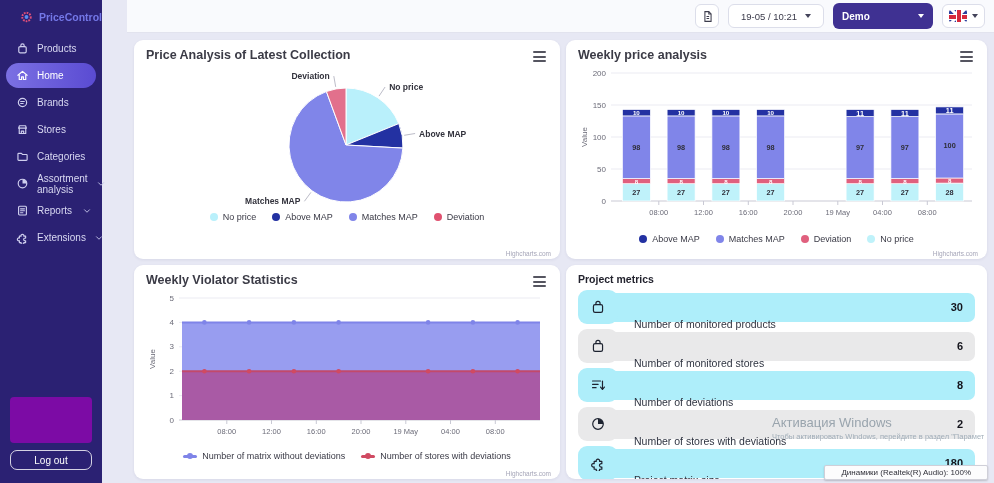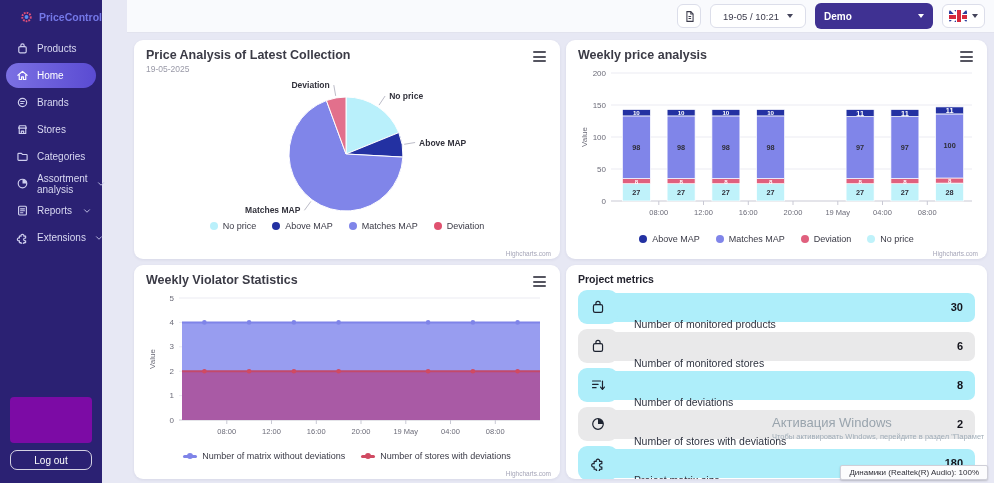--- a/index.html
+++ b/index.html
@@ -18,21 +18,21 @@
   .nav-item .chev { margin-left:auto; width:10px; height:10px; color:#b9b9e0; display:flex; }
   .side-spacer { flex:1; }
   .banner { margin:0 10px 7px; height:46px; background:#7c0ba5; border-radius:4px; }
   .logout { margin:0 10px 13px; height:20px; border:1px solid rgba(255,255,255,.8); border-radius:7px; color:#fff; font-size:10px; display:flex; align-items:center; justify-content:center; cursor:pointer; background:transparent; }
 
   
   .topbar { position:absolute; left:127px; right:0; top:0; height:33px; background:#f9fafd; border-bottom:1px solid #e2e3ee; display:flex; align-items:center; justify-content:flex-end; gap:9px; padding:0 9px; z-index:5; }
   .tb-box { background:#fff; border:1px solid #dcdeea; border-radius:6px; display:flex; align-items:center; justify-content:center; cursor:pointer; }
   .tb-doc { width:24px; height:24px; color:#3c3c4c; }
   .tb-date { height:24px; padding:0 12px; gap:8px; font-size:9.5px; color:#3a3a4a; }
-  .tb-demo { height:25px; width:118px; background:#3f3192; border-radius:6px; color:#fff; font-size:10px; font-weight:bold; display:flex; align-items:center; padding:13px 9px; cursor:pointer; }
+  .tb-demo { height:25px; width:100px; background:#3f3192; border-radius:6px; color:#fff; font-size:10px; font-weight:bold; display:flex; align-items:center; padding:13px 9px; cursor:pointer; }
   .tb-demo .caret { margin-left:auto; }
   .caret { width:0; height:0; border-left:3.5px solid transparent; border-right:3.5px solid transparent; border-top:4px solid #fff; }
   .caret.dark { border-top-color:#44445a; }
   .tb-flag { height:24px; padding:0 6px; gap:5px; }
   .flag { position:relative; width:18px; height:12px; border-radius:2px; overflow:hidden;
     background:linear-gradient(45deg,transparent 42%,#fff 44%,#fff 56%,transparent 58%),
                linear-gradient(-45deg,transparent 42%,#fff 44%,#fff 56%,transparent 58%),#2c3e9c; }
   .flag::before { content:""; position:absolute; left:0; right:0; top:4px; height:4px; background:#d5293c; border-top:1px solid #fff; border-bottom:1px solid #fff; }
   .flag::after { content:""; position:absolute; top:0; bottom:0; left:7px; width:4px; background:#d5293c; border-left:1px solid #fff; border-right:1px solid #fff; }
 
@@ -59,21 +59,21 @@
   .mrow .ibox { position:absolute; left:0; top:0; width:40px; height:34px; border-radius:9px; display:flex; align-items:center; justify-content:center; color:#1d2330; z-index:2; }
   .mrow .lbl { position:absolute; left:56px; top:17px; height:34px; display:flex; align-items:center; font-size:10.5px; color:#2e3340; z-index:2; }
   .mrow b { position:absolute; right:12px; top:0; height:34px; display:flex; align-items:center; font-size:11px; color:#14141c; z-index:4; }
   .hl .bar,.hl .ibox { background:#aeeefa; }
   .gr .bar,.gr .ibox { background:#e9e9ea; }
 
   
   .watermark { position:absolute; left:772px; top:415px; z-index:3; pointer-events:none; }
   .watermark .w1 { font-size:13px; color:rgba(132,146,158,.8); }
   .watermark .w2 { font-size:7.5px; color:rgba(140,156,170,.8); margin-top:2px; width:212px; white-space:nowrap; overflow:hidden; }
-  .toast { position:absolute; right:6px; bottom:3px; background:#fcfcfd; border:1px solid #cfcfd8; border-radius:2px; padding:2px 8px; font-size:8px; color:#2f2f38; z-index:6; box-shadow:0 1px 2px rgba(0,0,0,.18); }
+  .toast { position:absolute; right:6px; bottom:3px; background:#fcfcfd; border:1px solid #cfcfd8; border-radius:2px; padding:2px 16px; font-size:8px; color:#2f2f38; z-index:6; box-shadow:0 1px 2px rgba(0,0,0,.18); }
 </style>
 </head>
 <body>
 
 <div class="stage">
 
   <aside class="sidebar">
     <div class="logo-row">
       <svg width="16" height="16" viewBox="0 0 20 20">
         <circle cx="10" cy="10" r="6.5" fill="none" stroke="#e0507a" stroke-width="3" stroke-dasharray="2.6 1.7"></circle>
@@ -195,21 +195,20 @@
       <span class="caret dark"></span>
     </div>
   </header>
 
   <main class="main">
 
     <section class="card">
       <div class="card-head">
         <div>
           <div class="c-title">Price Analysis of Latest Collection</div>
-          <div class="c-sub">19-05-2025</div>
         </div>
         <div class="menu-btn">
             <i></i>
             <i></i>
             <i></i>
           </div>
       </div>
       <div id="pie-chart">
           <svg viewBox="0 0 400 146" width="400" height="146">
             <path d="M200 80 L200.0 23.0 A57 57 0 0 1 252.8 58.6 Z" fill="#b9f0fb" stroke="#fff" stroke-width="1"></path>

